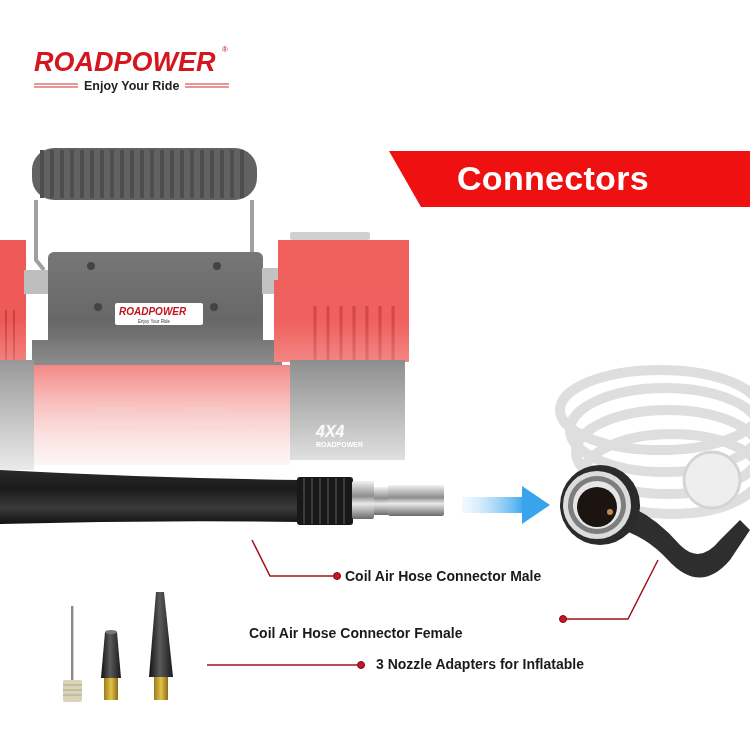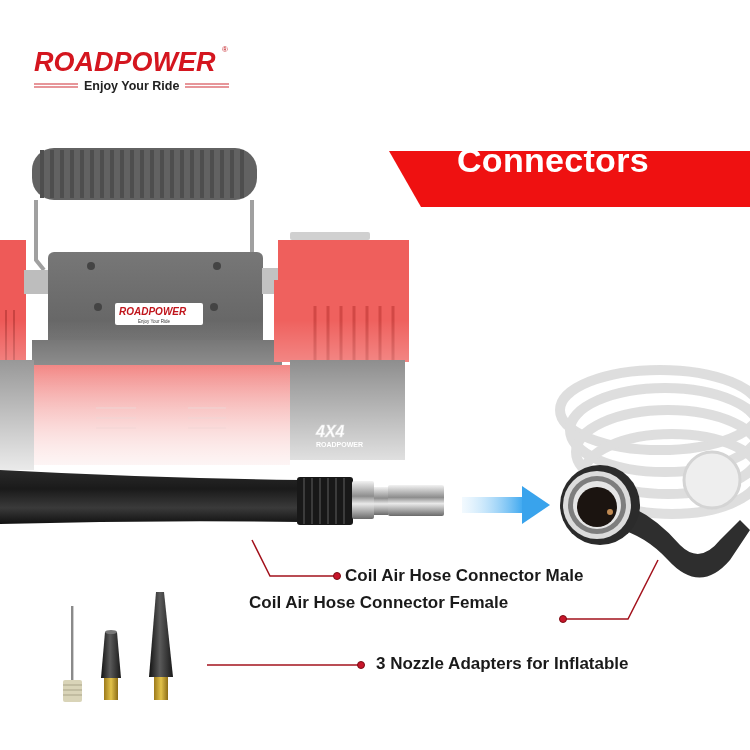--- a/index.html
+++ b/index.html
@@ -9,29 +9,29 @@
   
   .logo { left:34px; top:47px; width:200px; }
   .logo-main { font-family:"Liberation Sans", sans-serif; font-weight:bold; font-style:italic; color:#d4161f; font-size:27px; letter-spacing:0px; line-height:30px; }
   .logo-reg { position:absolute; left:188px; top:-2px; font-size:8px; color:#c0151c; }
   .logo-tag-row { display:flex; align-items:center; gap:6px; margin-top:2px; margin-left:0px; }
   .logo-bar { width:44px; height:6px; background:repeating-linear-gradient(#e48a8e 0 2px,#ffffff 2px 3px); opacity:0.9; }
   .logo-tag { font-size:12.5px; font-weight:bold; color:#222; white-space:nowrap; }
 
   
   .banner { left:389px; top:151px; width:361px; height:56px; background:#ef1111; clip-path:polygon(0 0,100% 0,100% 100%,32px 100%); }
-  .banner-text { left:457px; top:136px; font-size:34px; font-weight:bold; color:#ffffff; line-height:48px; letter-spacing:0.3px; }
+  .banner-text { left:457px; top:154px; font-size:34px; font-weight:bold; color:#ffffff; line-height:48px; letter-spacing:0.3px; }
 
   
   .art { left:0; top:0; width:750px; height:750px; }
 
   
-  .label { font-weight:bold; color:#1a1a1a; font-size:17px; white-space:nowrap; line-height:22px; }
+  .label { font-weight:bold; color:#1a1a1a; font-size:14px; white-space:nowrap; line-height:22px; }
   .lbl-male { left:345px; top:565px; }
-  .lbl-female { left:249px; top:592px; }
+  .lbl-female { left:249px; top:622px; }
   .lbl-nozzle { left:376px; top:653px; }
 </style>
 </head>
 <body>
 
 <svg class="abs art" viewBox="0 0 750 750" xmlns="http://www.w3.org/2000/svg">
   <defs>
     <linearGradient id="fadeDown" x1="0" y1="0" x2="0" y2="1">
       <stop offset="0" stop-color="#ffffff" stop-opacity="0"></stop>
       <stop offset="1" stop-color="#ffffff" stop-opacity="0.9"></stop>

